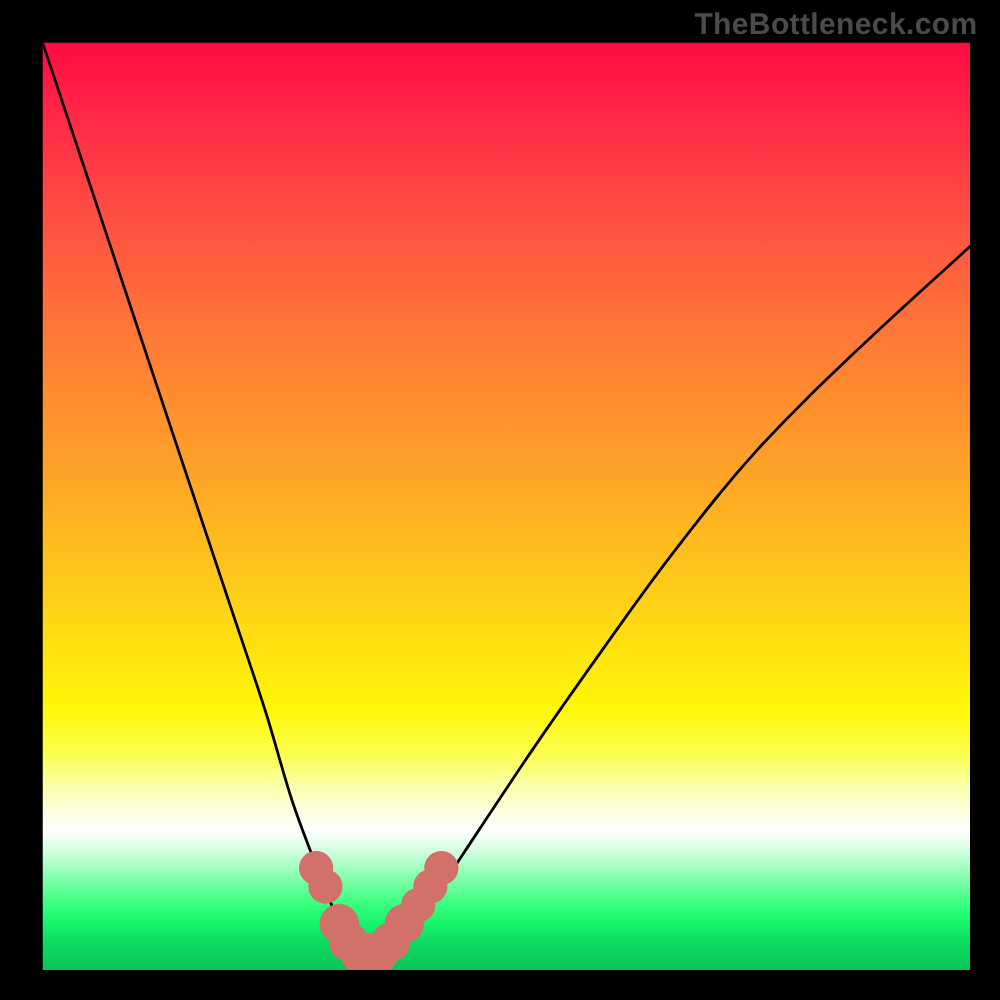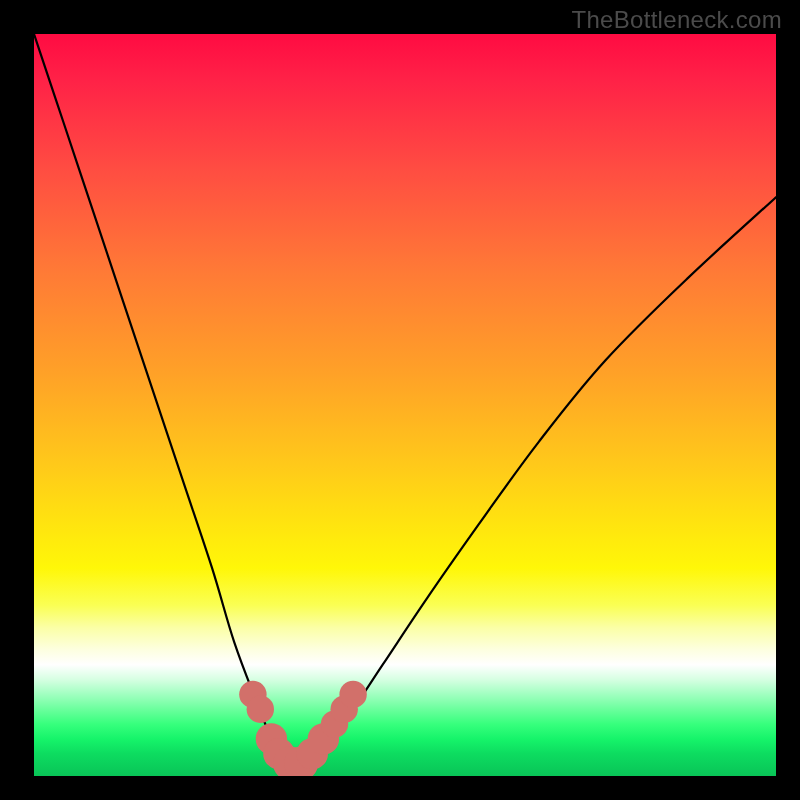--- a/index.html
+++ b/index.html
@@ -56,21 +56,21 @@
     width: 742px;
     height: 742px;
   }
   .watermark {
     position: absolute;
     top: 6px;
     right: 18px;
     color: #4b4b4b;
     font-size: 24px;
     letter-spacing: 0.3px;
-    font-weight: 400;
+    font-weight: 700;
   }
 </style>
 </head>
 <body>
 
 <div class="frame">
   <div class="plot">
     <div class="gradient"></div>
     <svg class="curve" viewBox="0 0 742 742">
       <path d="M 0.0 0.0 C 5.3 16.0, 19.0 57.0, 29.7 89.0 C 40.4 121.1, 48.7 146.0, 59.4 178.1 C 70.0 210.1, 78.4 235.1, 89.0 267.1 C 99.7 299.2, 108.0 324.1, 118.7 356.2 C 129.4 388.2, 137.7 413.1, 148.4 445.2 C 159.1 477.3, 168.7 504.9, 178.1 534.2 C 187.4 563.6, 192.3 584.4, 200.3 608.4 C 208.4 632.5, 215.9 650.4, 222.6 667.8 C 229.3 685.2, 233.4 695.6, 237.4 704.9 C 241.4 714.2, 242.2 715.7, 244.9 719.7 C 247.5 723.7, 249.6 725.2, 252.3 727.2 C 255.0 729.2, 257.0 730.2, 259.7 730.9 C 262.4 731.5, 264.4 731.5, 267.1 730.9 C 269.8 730.2, 271.9 729.2, 274.5 727.2 C 277.2 725.2, 278.0 723.7, 282.0 719.7 C 286.0 715.7, 290.1 712.9, 296.8 704.9 C 303.5 696.9, 309.7 688.6, 319.1 675.2 C 328.4 661.9, 335.4 650.7, 348.7 630.7 C 362.1 610.7, 375.9 589.3, 393.3 563.9 C 410.6 538.5, 425.2 517.8, 445.2 489.7 C 465.2 461.7, 481.9 437.5, 504.6 408.1 C 527.3 378.7, 544.6 355.9, 571.3 326.5 C 598.1 297.1, 622.2 274.2, 653.0 244.9 C 683.7 215.5, 726.0 177.9, 742.0 163.2" id="curve-path" fill="none" stroke="#000" stroke-width="2.2" stroke-linecap="round"></path>

